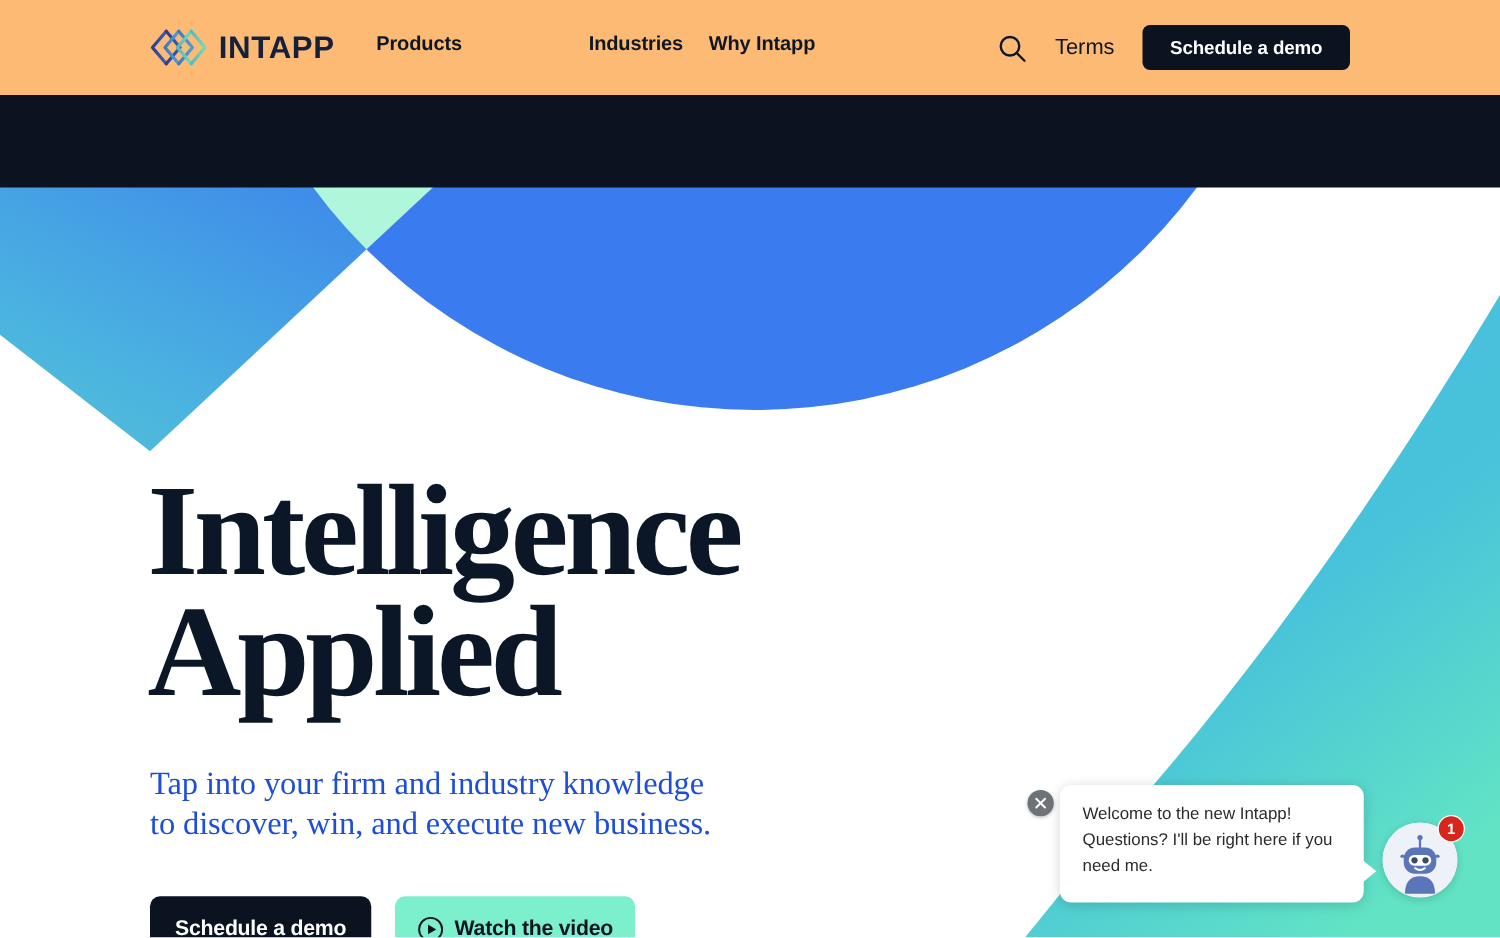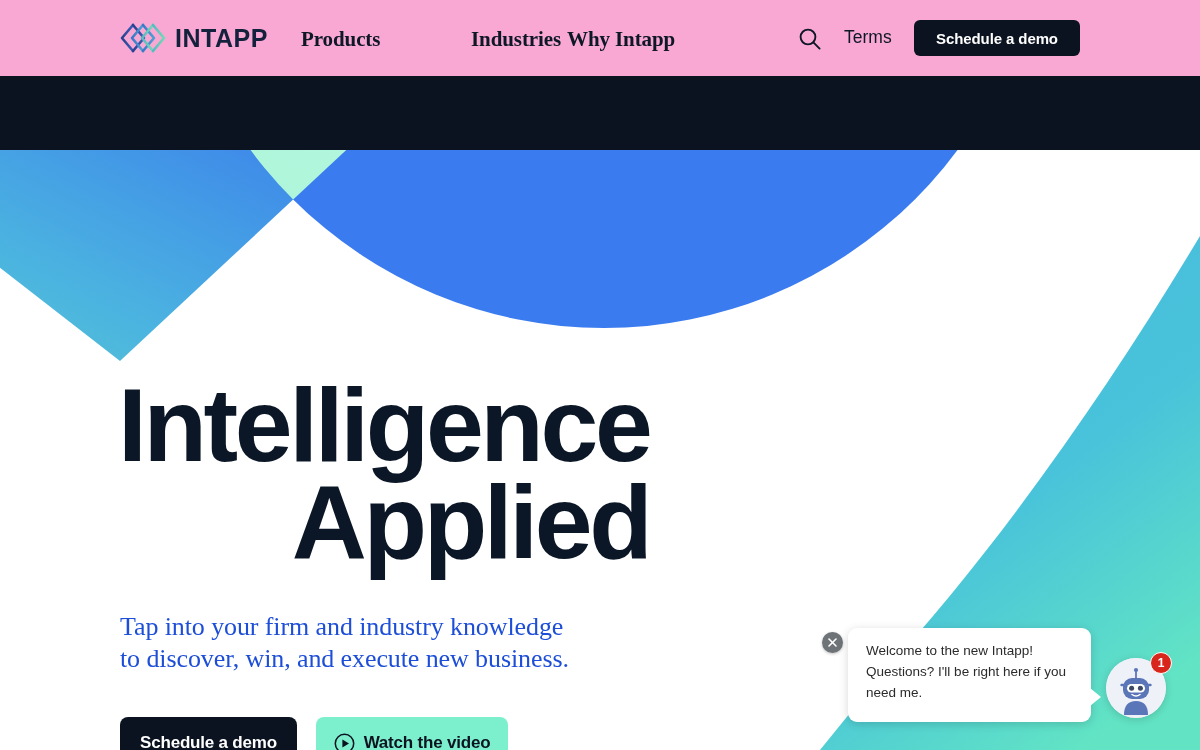--- a/index.html
+++ b/index.html
@@ -31,21 +31,21 @@
     z-index: 0;
   }
   #hero-art svg { display: block; width: 1200px; height: 674px; }
 
   
   #topnav {
     position: absolute;
     left: 0; top: 0;
     width: 1200px;
     height: 76px;
-    background: #f9a8d4;
+    background: #fdba74;
     z-index: 40;
     display: flex;
     align-items: center;
   }
 
   #logo-link {
     position: absolute;
     left: 120px;
     top: 23px;
     display: flex;
@@ -60,28 +60,27 @@
     font-weight: bold;
     letter-spacing: 0.5px;
     color: #14213d;
     line-height: 1;
     font-family: "Liberation Sans", sans-serif;
   }
 
   .nav-link {
     position: absolute;
     top: 27px;
-    font-size: 21px;
+    font-size: 16px;
     font-weight: bold;
     color: #0d1726;
     text-decoration: none;
     cursor: pointer;
     letter-spacing: -0.1px;
     white-space: nowrap;
-    font-family: Liberation Serif, serif;
   }
   #nav-products   { left: 301px; }
   #nav-industries { left: 427px; margin-left: 44px; }
   #nav-why-intapp { left: 567px; }
 
   #search-button {
     position: absolute;
     left: 797px;
     top: 26px;
     width: 26px; height: 26px;
@@ -159,23 +158,22 @@
 
   #hero-title {
     position: absolute;
     left: 118px;
     top: 227px;
     font-size: 104px;
     font-weight: bold;
     line-height: 0.93;
     letter-spacing: -3.4px;
     color: #0b1726;
-    font-family: Liberation Sans, sans-serif;
+    font-family: Liberation Serif, serif;
     white-space: pre-line;
-    text-align: right;
   }
 
   #hero-subtitle {
     position: absolute;
     left: 120px;
     top: 461px;
     font-family: "Liberation Serif", serif;
     font-size: 26px;
     line-height: 1.22;
     color: #1d4ed8;

